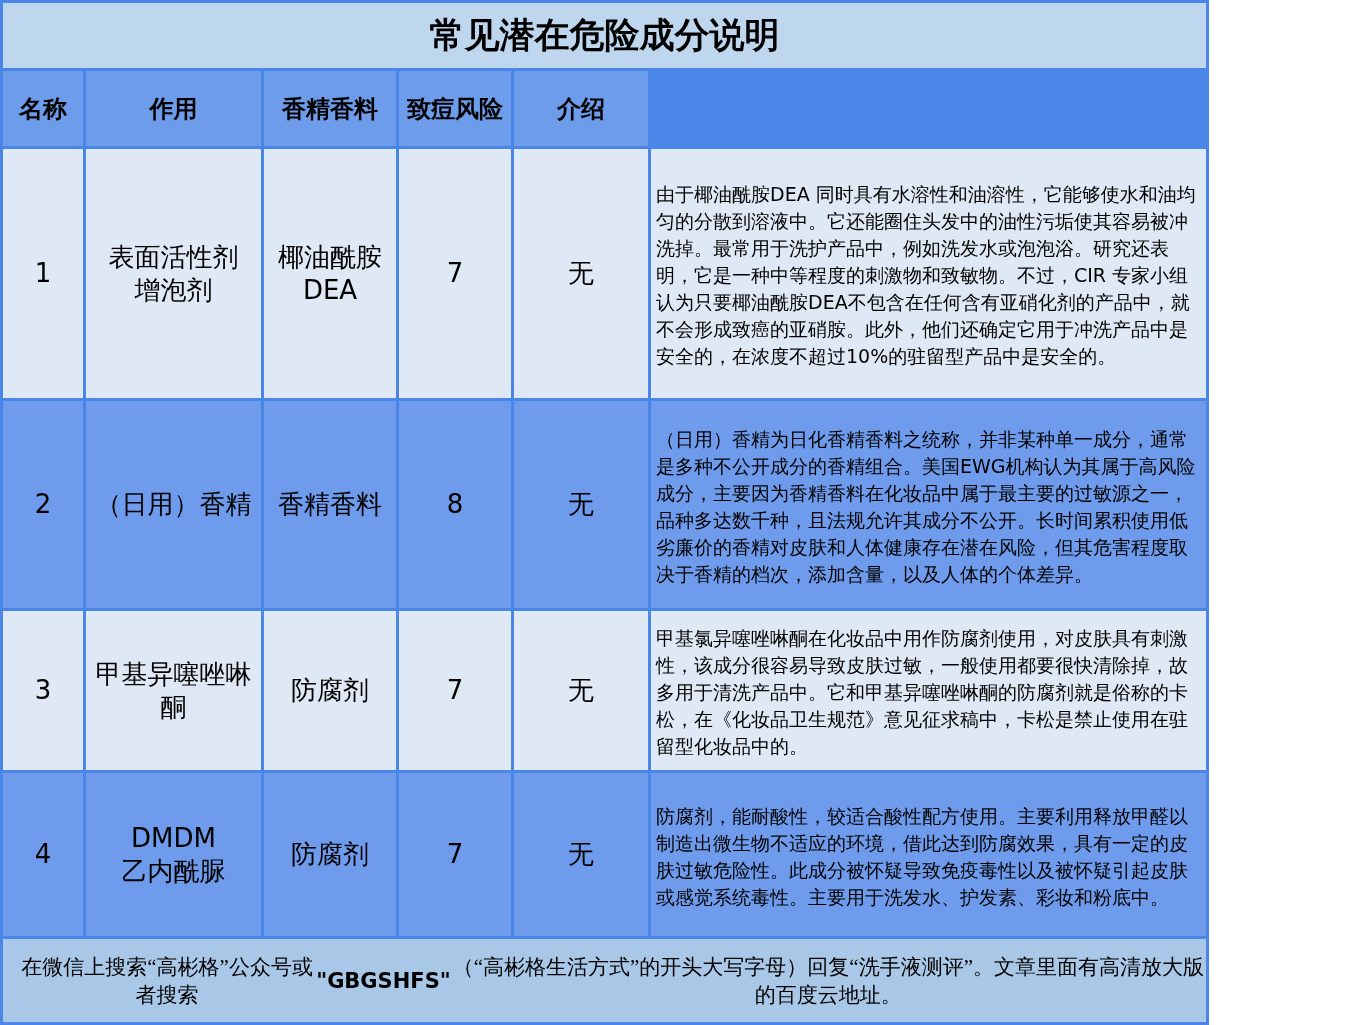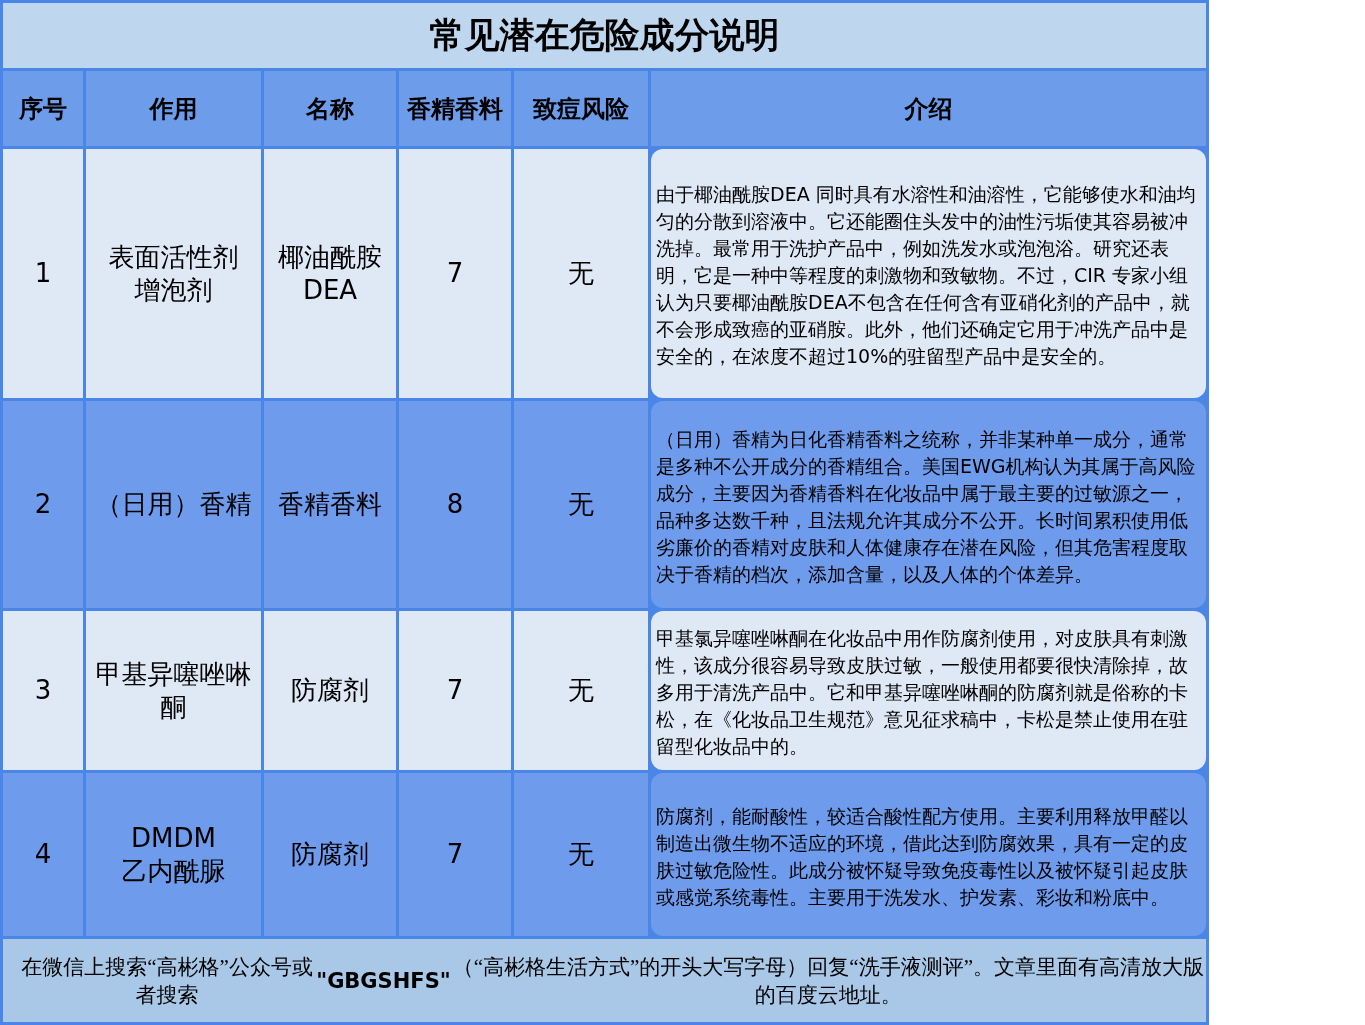--- a/index.html
+++ b/index.html
@@ -50,21 +50,20 @@
   }
   .row-light .cell{background:var(--row-light-bg);}
   .row-blue .cell{background:var(--row-blue-bg);}
   .cell.desc{
     justify-content:flex-start;
     text-align:left;
     font-size:19px;
     line-height:27px;
     padding:4px 6px 0 5px;
     white-space:normal;
-    border-radius:12px;
   }
   .r1{height:249px;}
   .r2{height:207px;}
   .r3{height:159px;}
   .r4{height:163px;}
   .footer-row{
     height:83px;flex:0 0 83px;
     background:var(--footer-bg);
     display:flex;align-items:center;justify-content:center;
     font-family:"Liberation Serif","DejaVu Serif",serif;
@@ -79,23 +78,22 @@
   }
 </style>
 </head>
 <body>
 
 <div class="table">
 
   <div class="title-row">常见潜在危险成分说明</div>
 
   <div class="grid-row header-row">
-    <div class="cell">序号</div>
+    <div class="cell">名称</div>
     <div class="cell">作用</div>
-    <div class="cell">名称</div>
     <div class="cell">香精香料</div>
     <div class="cell">致痘风险</div>
     <div class="cell">介绍</div>
   </div>
 
   <div class="grid-row row-light r1">
     <div class="cell">1</div>
     <div class="cell">表面活性剂
 增泡剂</div>
     <div class="cell">椰油酰胺 DEA</div>

